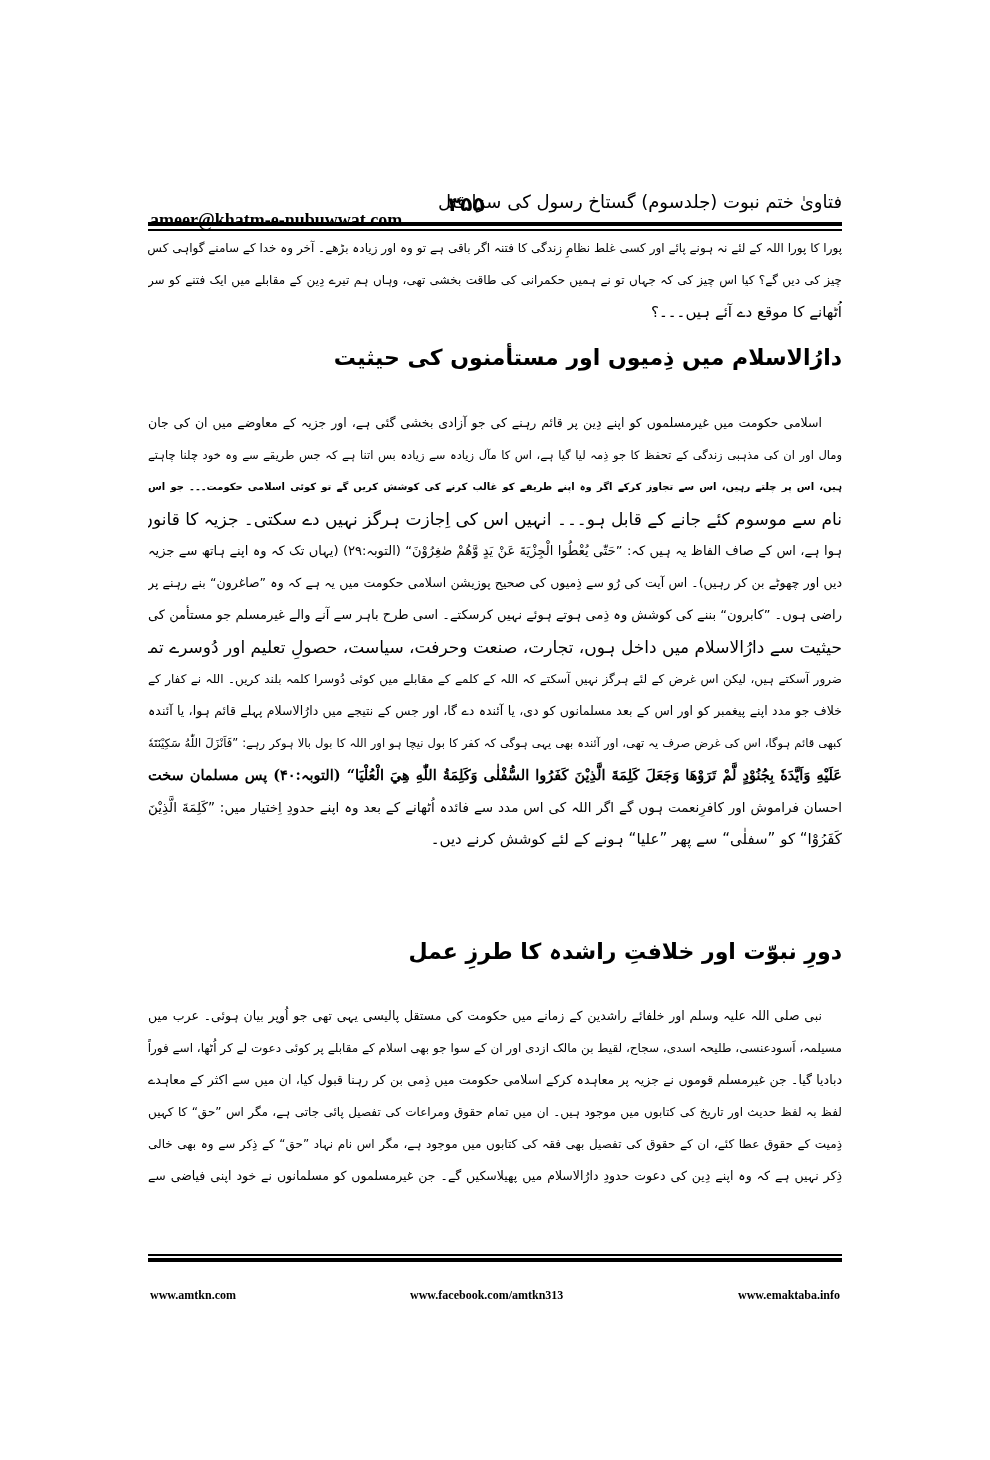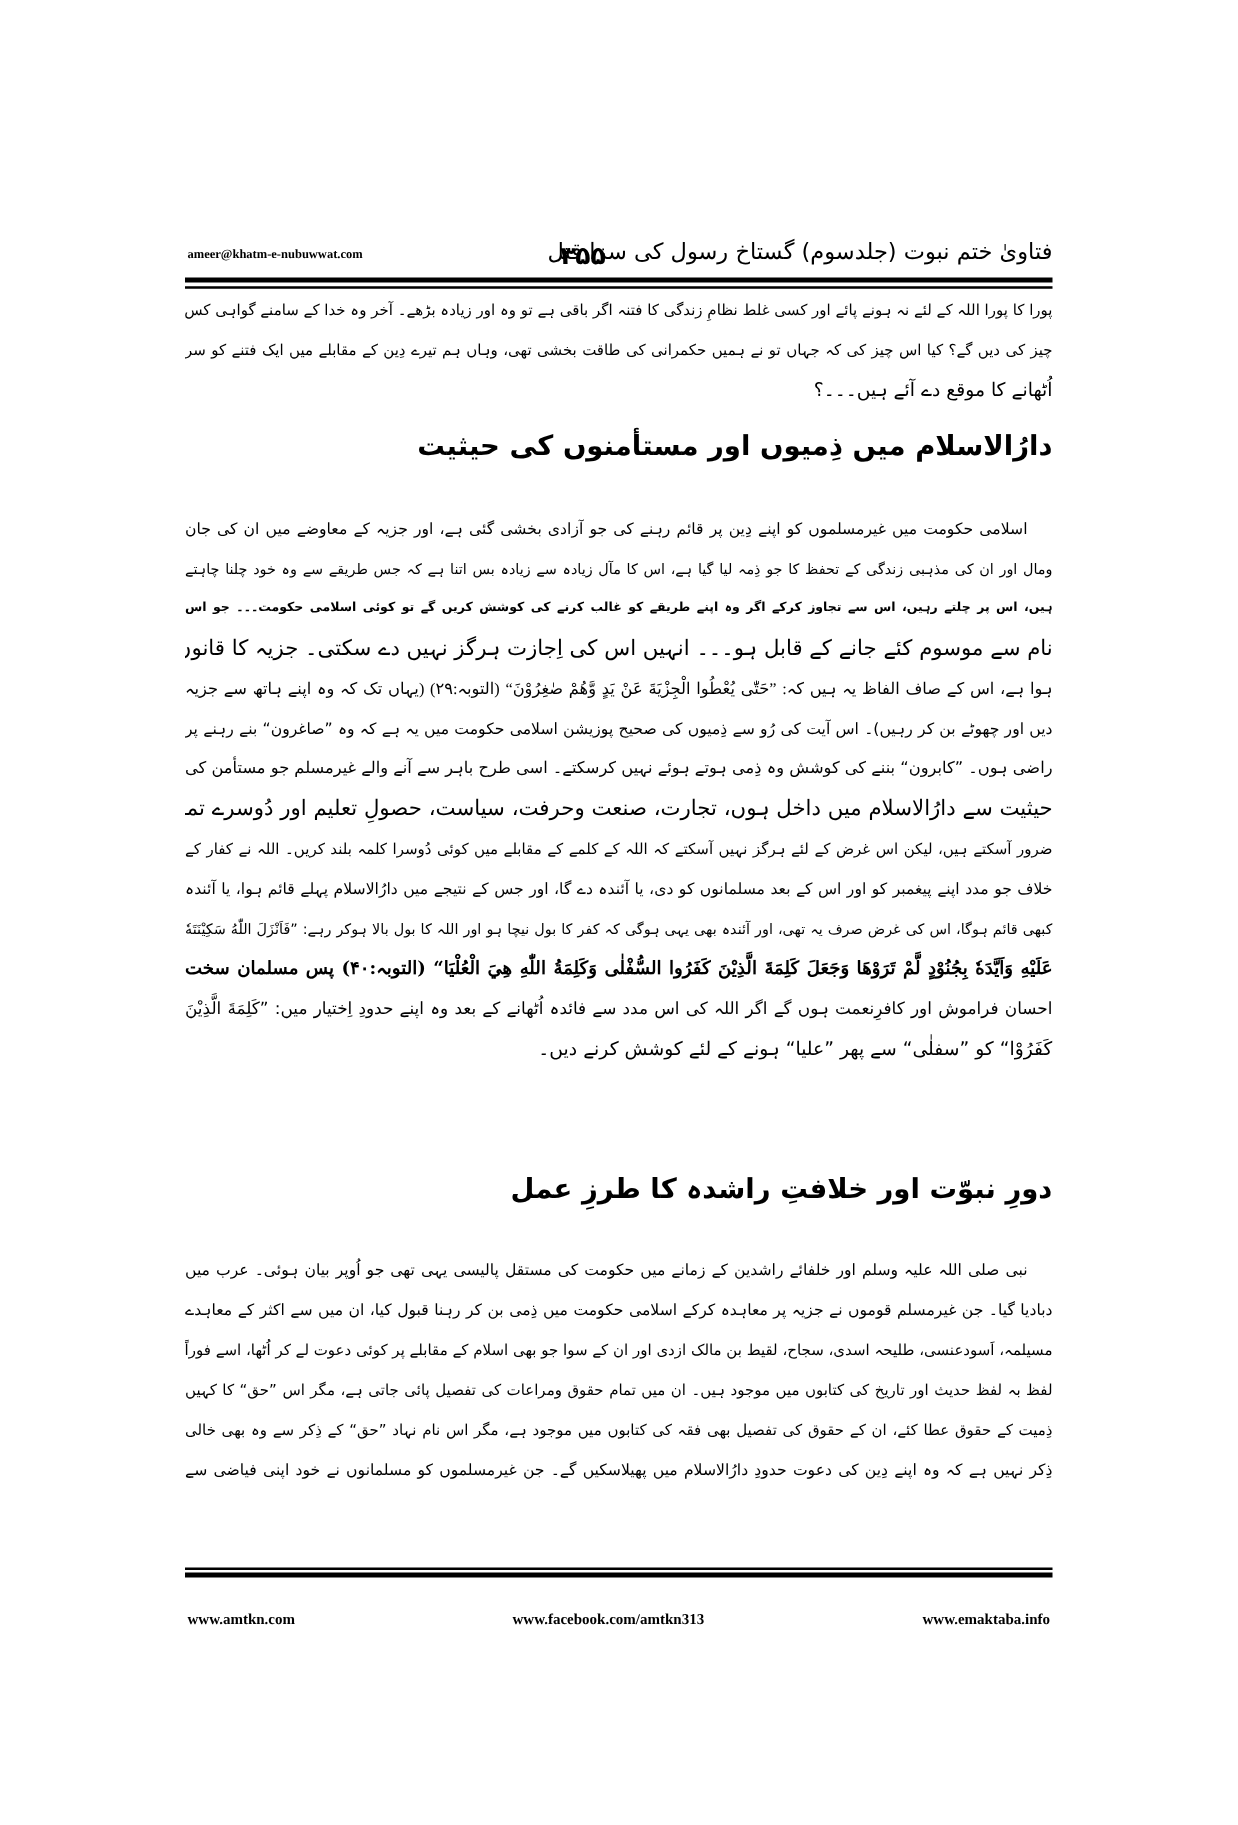--- a/index.html
+++ b/index.html
@@ -1,19 +1,19 @@
 <!DOCTYPE html>
 <html><head>
   <meta charset="utf-8">
   <style>
     html, body { margin: 0; padding: 0; background: #ffffff; }
     body { width: 990px; height: 1460px; position: relative; overflow: hidden; color: #000; }
     .page { position: absolute; left: 148px; top: 0; width: 694px; height: 1460px; }
     .hdr { position: absolute; top: 194px; left: 0; right: 0; height: 26px; }
-    .hdr-email { position: absolute; left: 2px; top: 4px; font-family: "Liberation Serif", serif; font-weight: bold; font-size: 10px; }
+    .hdr-email { position: absolute; left: 2px; top: 16px; font-family: "Liberation Serif", serif; font-weight: bold; font-size: 18px; }
     .hdr-page { position: absolute; left: 300px; top: -2px; font-family: "DejaVu Sans", sans-serif; font-weight: bold; font-size: 20px; direction: rtl; }
     .hdr-title { position: absolute; right: 0; top: -3px; font-family: "DejaVu Sans", sans-serif; font-size: 18px; direction: rtl; white-space: nowrap; }
     .rule-thick { position: absolute; left: 0; right: 0; height: 4px; background: #000; }
     .rule-thin { position: absolute; left: 0; right: 0; height: 1.5px; background: #000; }
     .body { position: absolute; left: 0; right: 0; direction: rtl; font-family: "DejaVu Sans", sans-serif; font-size: 15px; }
     .line { height: 32px; line-height: 32px; text-align: justify; text-align-last: justify; white-space: nowrap; overflow: hidden; }
     .line.last { text-align-last: right; }
     .heading { text-align: right; font-family: "DejaVu Sans", sans-serif; font-size: 22px; font-weight: bold; direction: rtl; }
     .arabic { font-family: "DejaVu Serif", serif; font-weight: bold; }
     .ftr { position: absolute; top: 1268px; left: 0; right: 0; height: 18px; font-family: "Liberation Serif", serif; font-weight: bold; font-size: 12px; margin-top: 20px; }
@@ -39,38 +39,38 @@
     <div class="line last">اُٹھانے کا موقع دے آئے ہیں۔۔۔؟</div>
   </div>
 
   <div class="heading" style="position:absolute;top:338px;left:0;right:0;height:40px;line-height:40px;">دارُالاسلام میں ذِمیوں اور مستأمنوں کی حیثیت</div>
 
   <div class="body" style="top:407px;">
     <div class="line" style="text-align-last: justify; padding-right: 20px; font-size: 12.5px;">اسلامی حکومت میں غیرمسلموں کو اپنے دِین پر قائم رہنے کی جو آزادی بخشی گئی ہے، اور جزیہ کے معاوضے میں ان کی جان</div>
     <div class="line" style="font-size: 11.5px;">ومال اور ان کی مذہبی زندگی کے تحفظ کا جو ذِمہ لیا گیا ہے، اس کا مآل زیادہ سے زیادہ بس اتنا ہے کہ جس طریقے سے وہ خود چلنا چاہتے</div>
     <div class="line" style="font-size: 10px; font-weight: bold;">ہیں، اس پر چلتے رہیں، اس سے تجاوز کرکے اگر وہ اپنے طریقے کو غالب کرنے کی کوشش کریں گے تو کوئی اسلامی حکومت۔۔۔ جو اس</div>
     <div class="line" style="font-size: 17px;">نام سے موسوم کئے جانے کے قابل ہو۔۔۔ انہیں اس کی اِجازت ہرگز نہیں دے سکتی۔ جزیہ کا قانون قرآن مجید کی جس آیت میں بیان</div>
-    <div class="line" style="font-size: 13px; font-family: Liberation Serif, serif;">ہوا ہے، اس کے صاف الفاظ یہ ہیں کہ: ”حَتّٰی یُعْطُوا الْجِزْیَةَ عَنْ یَدٍ وَّھُمْ صٰغِرُوْنَ“ (التوبہ:۲۹) (یہاں تک کہ وہ اپنے ہاتھ سے جزیہ</div>
+    <div class="line" style="font-size: 13px;">ہوا ہے، اس کے صاف الفاظ یہ ہیں کہ: ”حَتّٰی یُعْطُوا الْجِزْیَةَ عَنْ یَدٍ وَّھُمْ صٰغِرُوْنَ“ (التوبہ:۲۹) (یہاں تک کہ وہ اپنے ہاتھ سے جزیہ</div>
     <div class="line" style="font-size: 12.5px;">دیں اور چھوٹے بن کر رہیں)۔ اس آیت کی رُو سے ذِمیوں کی صحیح پوزیشن اسلامی حکومت میں یہ ہے کہ وہ ”صاغرون“ بنے رہنے پر</div>
     <div class="line" style="font-size: 13px;">راضی ہوں۔ ”کابرون“ بننے کی کوشش وہ ذِمی ہوتے ہوئے نہیں کرسکتے۔ اسی طرح باہر سے آنے والے غیرمسلم جو مستأمن کی</div>
     <div class="line" style="font-size: 17px;">حیثیت سے دارُالاسلام میں داخل ہوں، تجارت، صنعت وحرفت، سیاست، حصولِ تعلیم اور دُوسرے تمام تمدنی مقاصد کے لئے تو</div>
     <div class="line" style="font-size: 12px;">ضرور آسکتے ہیں، لیکن اس غرض کے لئے ہرگز نہیں آسکتے کہ اللہ کے کلمے کے مقابلے میں کوئی دُوسرا کلمہ بلند کریں۔ اللہ نے کفار کے</div>
     <div class="line" style="font-size: 12.5px;">خلاف جو مدد اپنے پیغمبر کو اور اس کے بعد مسلمانوں کو دی، یا آئندہ دے گا، اور جس کے نتیجے میں دارُالاسلام پہلے قائم ہوا، یا آئندہ</div>
     <div class="line" style="font-size: 11.5px;">کبھی قائم ہوگا، اس کی غرض صرف یہ تھی، اور آئندہ بھی یہی ہوگی کہ کفر کا بول نیچا ہو اور اللہ کا بول بالا ہوکر رہے: ”فَاَنْزَلَ اللّٰهُ سَكِيْنَتَهٗ</div>
     <div class="line arabic" style="font-size: 14.5px;">عَلَيْهِ وَاَيَّدَهٗ بِجُنُوْدٍ لَّمْ تَرَوْهَا وَجَعَلَ كَلِمَةَ الَّذِيْنَ كَفَرُوا السُّفْلٰى وَكَلِمَةُ اللّٰهِ هِيَ الْعُلْيَا“ (التوبہ:۴۰) پس مسلمان سخت</div>
     <div class="line" style="font-size: 13.5px;">احسان فراموش اور کافرِنعمت ہوں گے اگر اللہ کی اس مدد سے فائدہ اُٹھانے کے بعد وہ اپنے حدودِ اِختیار میں: ”كَلِمَةَ الَّذِيْنَ</div>
     <div class="line last">كَفَرُوْا“ کو ”سفلٰی“ سے پھر ”علیا“ ہونے کے لئے کوشش کرنے دیں۔</div>
   </div>
 
   <div class="heading" style="position:absolute;top:932px;left:0;right:0;height:40px;line-height:40px;">دورِ نبوّت اور خلافتِ راشدہ کا طرزِ عمل</div>
 
   <div class="body" style="top:1000px;">
     <div class="line" style="padding-right: 20px; font-size: 12.5px;">نبی صلی اللہ علیہ وسلم اور خلفائے راشدین کے زمانے میں حکومت کی مستقل پالیسی یہی تھی جو اُوپر بیان ہوئی۔ عرب میں</div>
+    <div class="line" style="font-size: 12px;">مسیلمہ، اَسودعنسی، طلیحہ اسدی، سجاح، لقیط بن مالک ازدی اور ان کے سوا جو بھی اسلام کے مقابلے پر کوئی دعوت لے کر اُٹھا، اسے فوراً</div>
     <div class="line" style="font-size: 12.5px;">دبادیا گیا۔ جن غیرمسلم قوموں نے جزیہ پر معاہدہ کرکے اسلامی حکومت میں ذِمی بن کر رہنا قبول کیا، ان میں سے اکثر کے معاہدے</div>
-    <div class="line" style="font-size: 12px;">مسیلمہ، اَسودعنسی، طلیحہ اسدی، سجاح، لقیط بن مالک ازدی اور ان کے سوا جو بھی اسلام کے مقابلے پر کوئی دعوت لے کر اُٹھا، اسے فوراً</div>
     <div class="line" style="font-size: 12px;">لفظ بہ لفظ حدیث اور تاریخ کی کتابوں میں موجود ہیں۔ ان میں تمام حقوق ومراعات کی تفصیل پائی جاتی ہے، مگر اس ”حق“ کا کہیں</div>
     <div class="line" style="font-size: 12px;">ذِمیت کے حقوق عطا کئے، ان کے حقوق کی تفصیل بھی فقہ کی کتابوں میں موجود ہے، مگر اس نام نہاد ”حق“ کے ذِکر سے وہ بھی خالی</div>
     <div class="line" style="font-size: 12.5px;">ذِکر نہیں ہے کہ وہ اپنے دِین کی دعوت حدودِ دارُالاسلام میں پھیلاسکیں گے۔ جن غیرمسلموں کو مسلمانوں نے خود اپنی فیاضی سے</div>
   </div>
 
   <div class="rule-thin" style="top:1254px;"></div>
   <div class="rule-thick" style="top:1258px;"></div>
 
   <div class="ftr">
     <span style="left:2px;">www.amtkn.com</span>

